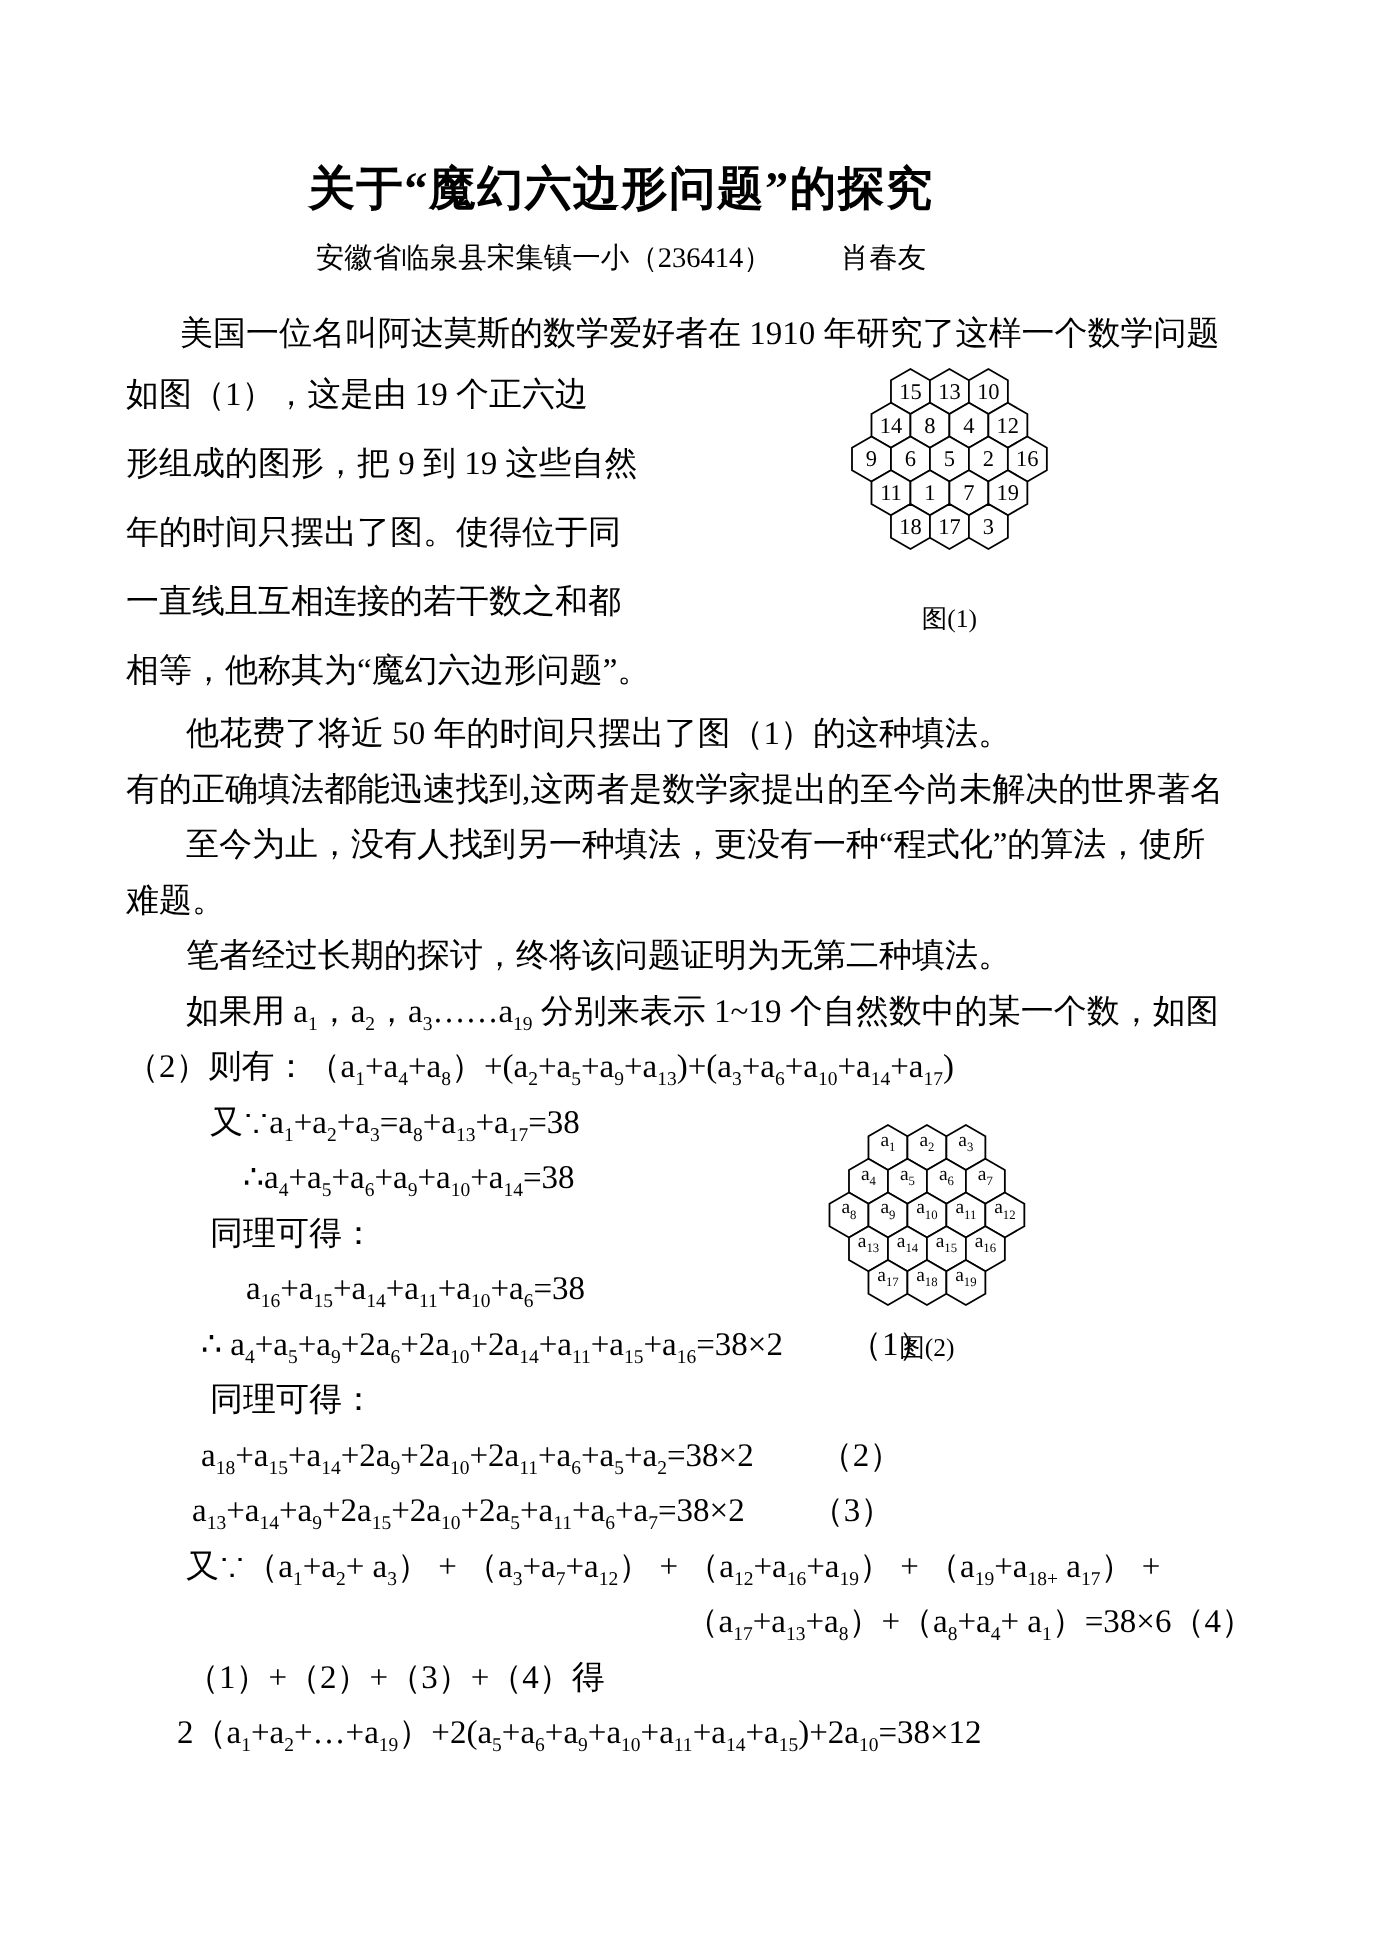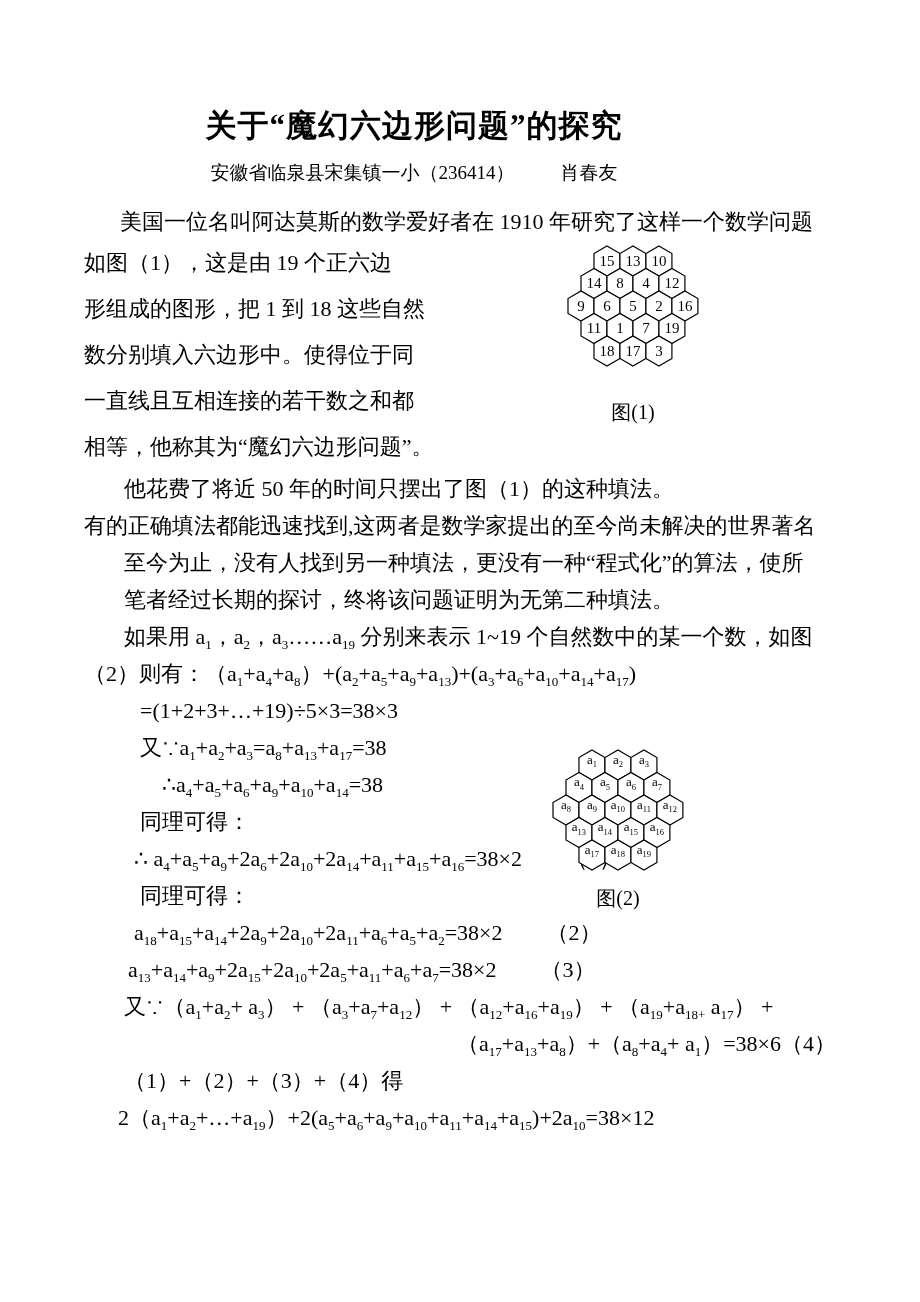--- a/index.html
+++ b/index.html
@@ -39,55 +39,56 @@
   .f34{padding-left:34px;}
   .f40{padding-left:40px;}
   .f44{padding-left:44px;}
   .f50{padding-left:50px;}
   .f56{padding-left:56px;}
   .f78{padding-left:78px;}
   .f80{padding-left:80px;}
   .figure{position:absolute;text-align:center;}
   #fig1{left:566px;top:244px;}
   #fig2{left:551px;top:748px;}
-  .fig-caption{font-size:20px;line-height:20px;}
+  .fig-caption{font-size:17px;line-height:20px;}
   #fig1 .fig-caption{margin-top:30px;}
   #fig2 .fig-caption{margin-top:12px;}
 </style>
 </head>
 <body>
 
 <div class="page">
 
   <div class="header">
     <h1 class="title">关于“魔幻六边形问题”的探究</h1>
     <div class="author-line">
       <span>安徽省临泉县宋集镇一小（236414）</span>
       <span class="gap"></span>
       <span>肖春友</span>
     </div>
   </div>
 
   <div id="body-lines">
       <div class="line ind">美国一位名叫阿达莫斯的数学爱好者在 1910 年研究了这样一个数学问题</div>
       <div class="line wrap">如图（1），这是由 19 个正六边</div>
-      <div class="line wrap">形组成的图形，把 1 到 18 这些自然</div>
-      <div class="line wrap">数分别填入六边形中。使得位于同</div>
+      <div class="line wrap">形组成的图形，把 9 到 19 这些自然</div>
+      <div class="line wrap">年的时间只摆出了图。使得位于同</div>
       <div class="line wrap">一直线且互相连接的若干数之和都</div>
       <div class="line wrap">相等，他称其为“魔幻六边形问题”。</div>
       <div class="line f40">他花费了将近 50 年的时间只摆出了图（1）的这种填法。</div>
       <div class="line ">有的正确填法都能迅速找到,这两者是数学家提出的至今尚未解决的世界著名</div>
       <div class="line f40">至今为止，没有人找到另一种填法，更没有一种“程式化”的算法，使所</div>
+      <div class="line ">难题。</div>
       <div class="line f40">笔者经过长期的探讨，终将该问题证明为无第二种填法。</div>
       <div class="line f40">如果用 a<sub>1</sub>，a<sub>2</sub>，a<sub>3</sub>……a<sub>19</sub> 分别来表示 1~19 个自然数中的某一个数，如图</div>
       <div class="line ">（2）则有：（a<sub>1</sub>+a<sub>4</sub>+a<sub>8</sub>）+(a<sub>2</sub>+a<sub>5</sub>+a<sub>9</sub>+a<sub>13</sub>)+(a<sub>3</sub>+a<sub>6</sub>+a<sub>10</sub>+a<sub>14</sub>+a<sub>17</sub>)</div>
-      <div class="line f56">=(1+2+3+…+19)÷5×3=38×3</div>
       <div class="line f56">又∵a<sub>1</sub>+a<sub>2</sub>+a<sub>3</sub>=a<sub>8</sub>+a<sub>13</sub>+a<sub>17</sub>=38</div>
       <div class="line f78">∴a<sub>4</sub>+a<sub>5</sub>+a<sub>6</sub>+a<sub>9</sub>+a<sub>10</sub>+a<sub>14</sub>=38</div>
       <div class="line f56">同理可得：</div>
+      <div class="line f80">a<sub>16</sub>+a<sub>15</sub>+a<sub>14</sub>+a<sub>11</sub>+a<sub>10</sub>+a<sub>6</sub>=38</div>
       <div class="line f50">∴ a<sub>4</sub>+a<sub>5</sub>+a<sub>9</sub>+2a<sub>6</sub>+2a<sub>10</sub>+2a<sub>14</sub>+a<sub>11</sub>+a<sub>15</sub>+a<sub>16</sub>=38×2　　（1）</div>
       <div class="line f56">同理可得：</div>
       <div class="line f50">a<sub>18</sub>+a<sub>15</sub>+a<sub>14</sub>+2a<sub>9</sub>+2a<sub>10</sub>+2a<sub>11</sub>+a<sub>6</sub>+a<sub>5</sub>+a<sub>2</sub>=38×2　　（2）</div>
       <div class="line f44">a<sub>13</sub>+a<sub>14</sub>+a<sub>9</sub>+2a<sub>15</sub>+2a<sub>10</sub>+2a<sub>5</sub>+a<sub>11</sub>+a<sub>6</sub>+a<sub>7</sub>=38×2　　（3）</div>
       <div class="line f40">又∵（a<sub>1</sub>+a<sub>2</sub>+ a<sub>3</sub>） + （a<sub>3</sub>+a<sub>7</sub>+a<sub>12</sub>） + （a<sub>12</sub>+a<sub>16</sub>+a<sub>19</sub>） + （a<sub>19</sub>+a<sub>18+</sub> a<sub>17</sub>） +</div>
       <div class="line f12">（a<sub>17</sub>+a<sub>13</sub>+a<sub>8</sub>）+（a<sub>8</sub>+a<sub>4</sub>+ a<sub>1</sub>）=38×6（4）</div>
       <div class="line f40">（1）+（2）+（3）+（4）得</div>
       <div class="line f34">2（a<sub>1</sub>+a<sub>2</sub>+…+a<sub>19</sub>）+2(a<sub>5</sub>+a<sub>6</sub>+a<sub>9</sub>+a<sub>10</sub>+a<sub>11</sub>+a<sub>14</sub>+a<sub>15</sub>)+2a<sub>10</sub>=38×12</div>
     </div>
 

